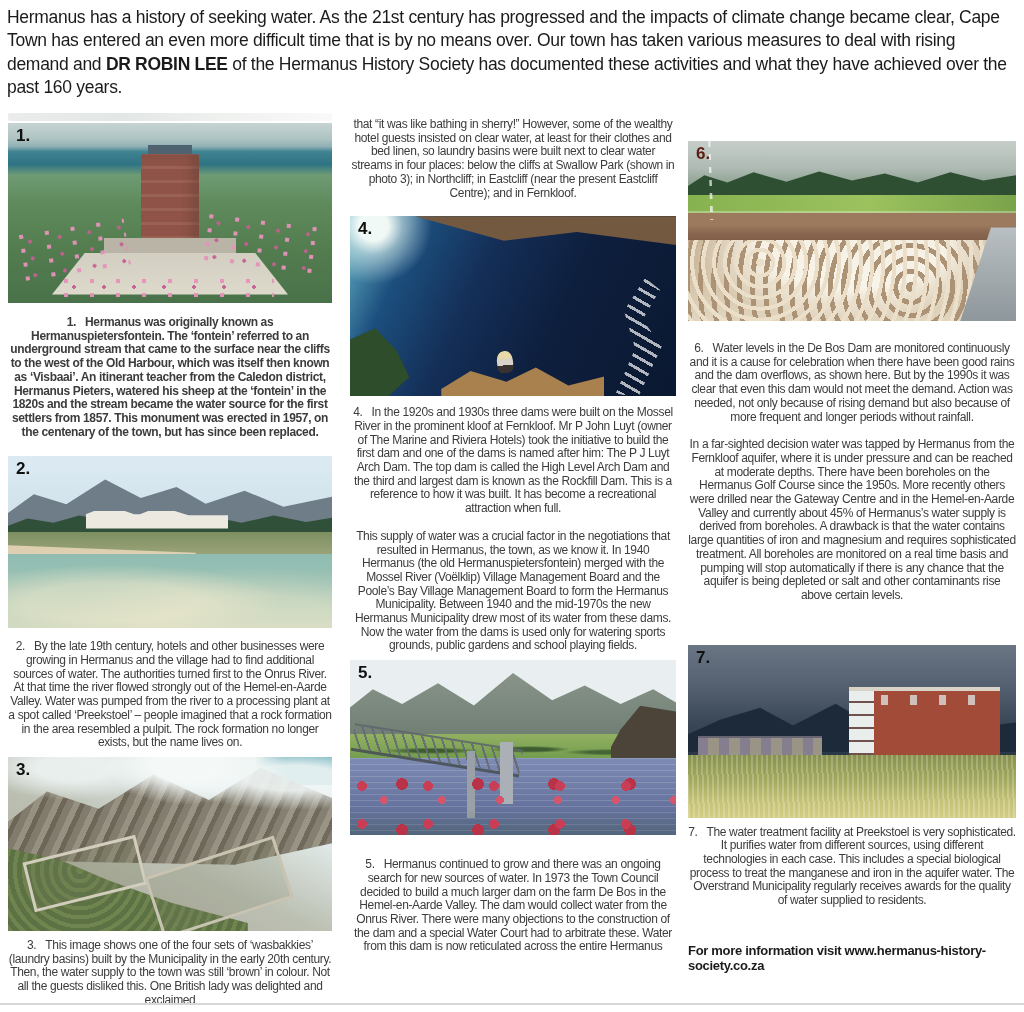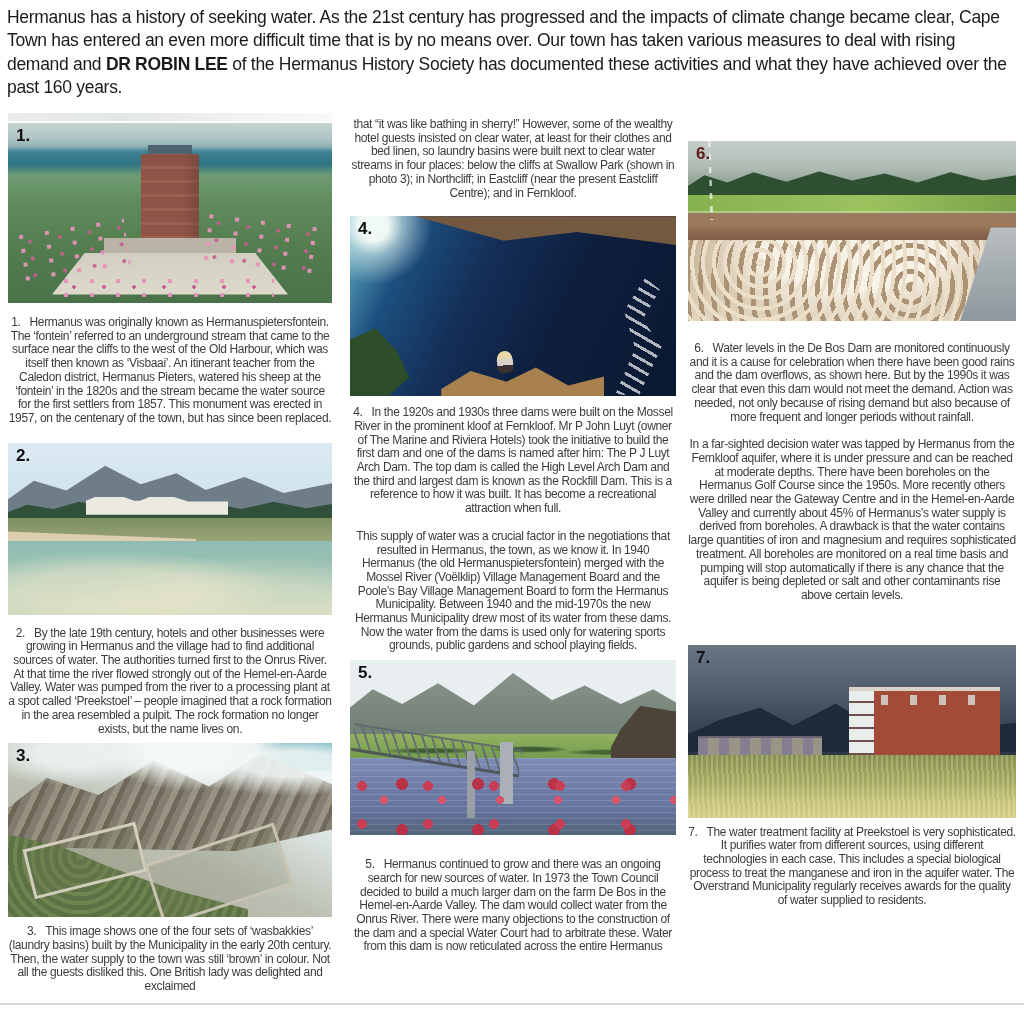--- a/index.html
+++ b/index.html
@@ -164,21 +164,21 @@
     background:repeating-linear-gradient(90deg,transparent 0 22px,#dfe7e7 22px 29px);}
   .p7 .plant{left:3%;top:53%;width:38%;height:13%;opacity:.92;z-index:6;
     background:repeating-linear-gradient(90deg,#8d8697 0 10px,#a59d8e 10px 21px);
     border-top:2px solid #6e6a76;}
   .p7 .grass{left:0;bottom:0;width:100%;height:36%;z-index:8;
     background:linear-gradient(180deg,#87914f 0%,#a3a95f 40%,#c6c379 75%,#d3cd86 100%);}
   .p7 .grass::before{content:"";position:absolute;inset:0;
     background:repeating-linear-gradient(88deg,rgba(255,255,240,.22) 0 2px,transparent 2px 5px);}
   
   .m-photo1{margin-top:2px;}
-  .m-cap1{margin-top:13px;}
+  .m-cap1{margin-top:13px;font-weight:bold;}
   .m-photo2{margin-top:17px;}
   .m-cap2{margin-top:12px;}
   .m-photo3{margin-top:7px;}
   .m-cap3{margin-top:8px;}
   .m-photo4{margin-top:16px;}
   .m-cap4{margin-top:10px;}
   .m-photo5{margin-top:7px;}
   .m-cap5{margin-top:23px;}
   .m-photo6{margin-top:23px;}
   .m-cap6{margin-top:21px;}
@@ -290,15 +290,16 @@
     <div class="mountains"></div>
     <div class="building"></div>
     <div class="winrow"></div>
     <div class="plant"></div>
     <div class="grass"></div>
   </div>
   <div class="caption m-cap7">
     <span class="cap-num">7.</span><span>The water treatment facility at Preekstoel is very sophisticated. It purifies water from different sources, using different technologies in each case. This includes a special biological process to treat the manganese and iron in the aquifer water. The Overstrand Municipality regularly receives awards for the quality of water supplied to residents.</span>
   </div>
 
+  <div class="footer-note">For more information visit www.hermanus-history-society.co.za</div>
 </div>
 
 <div class="divider"></div>
 
 </body></html>

